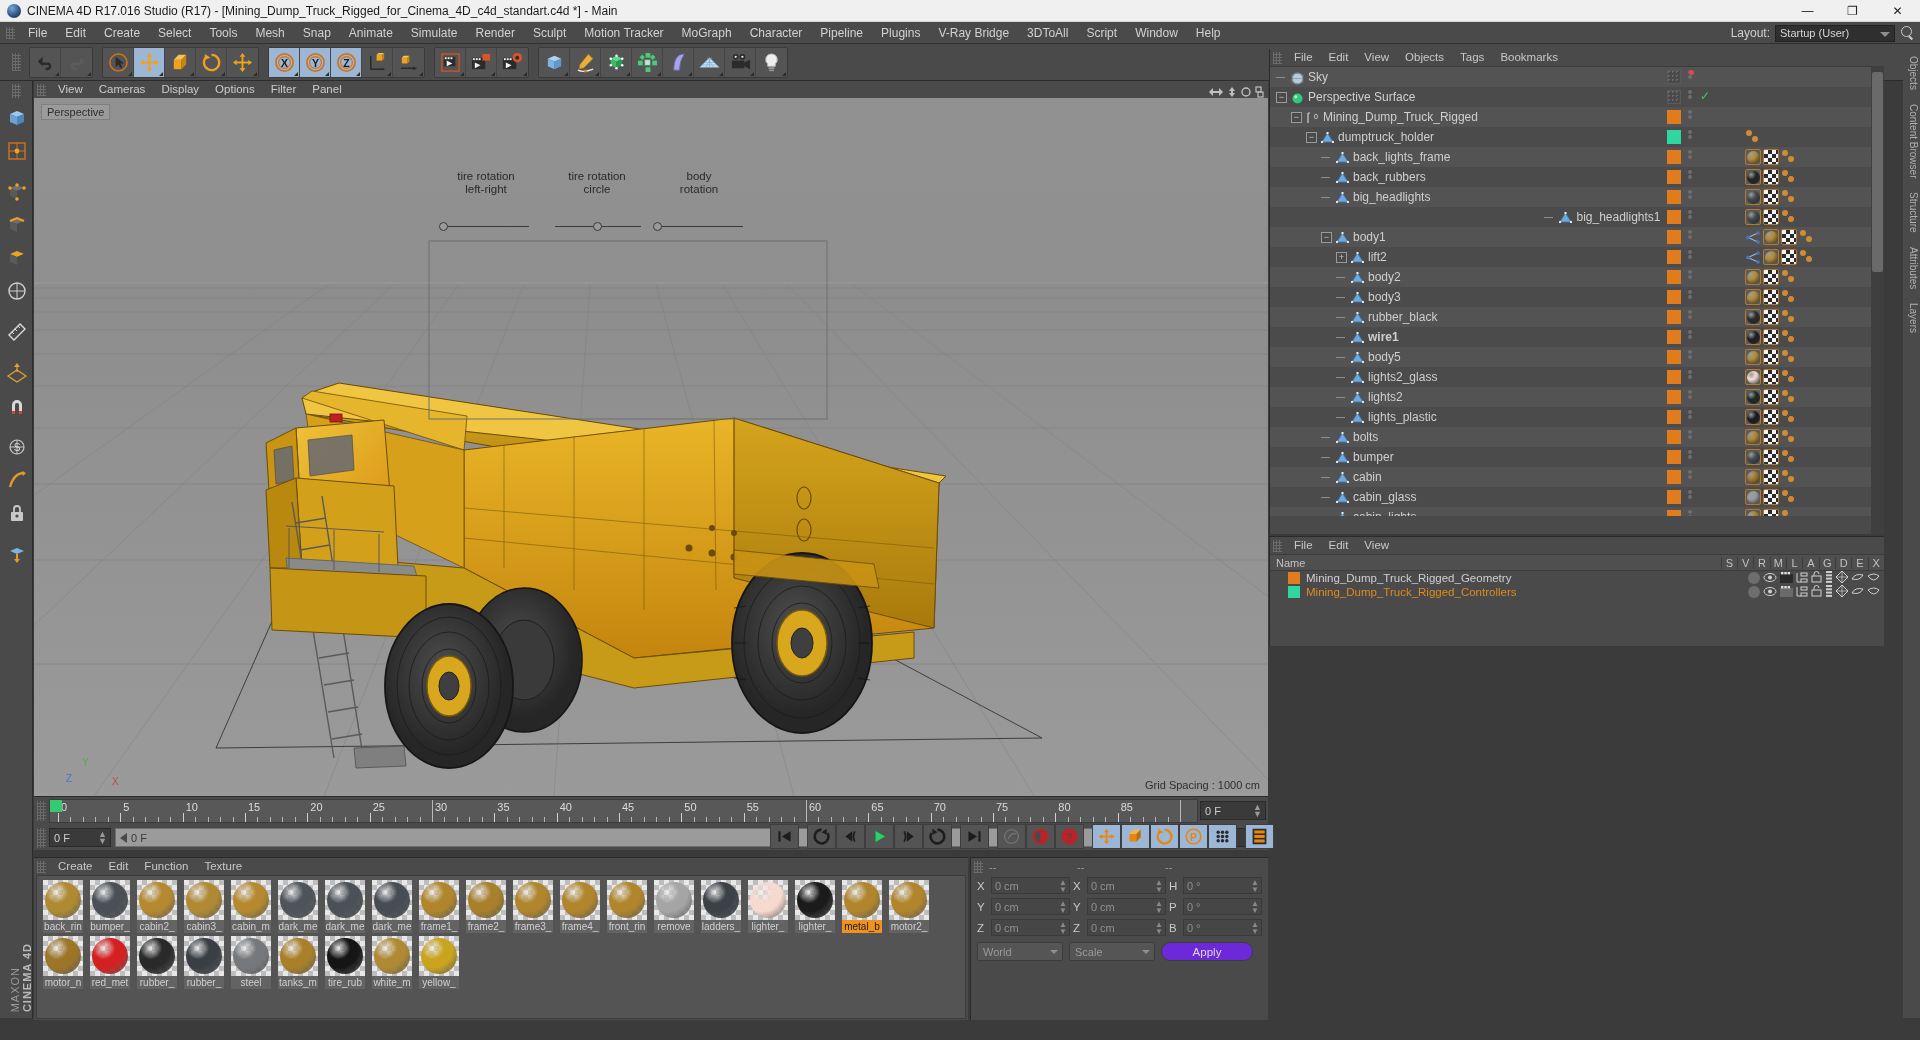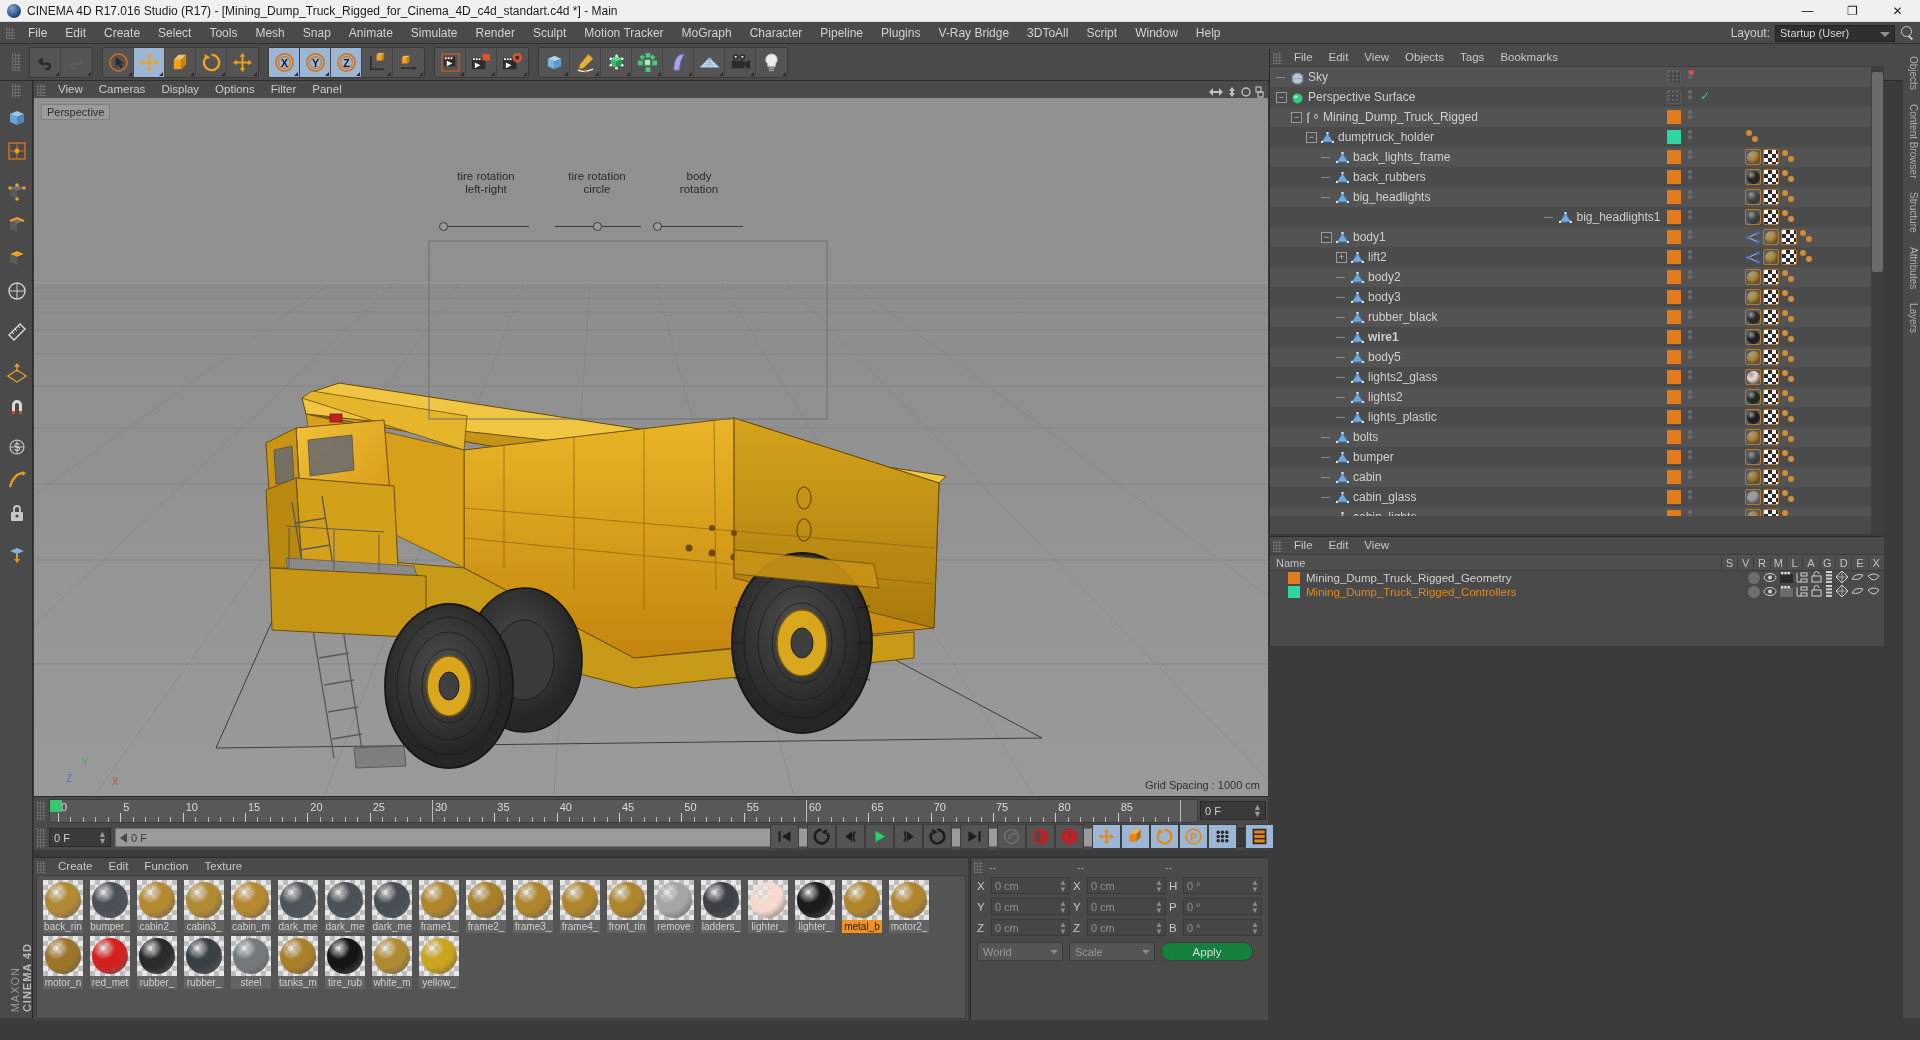--- a/index.html
+++ b/index.html
@@ -130,21 +130,21 @@
   .coords { position: absolute; left: 970px; top: 857px; width: 298px; height: 163px; background: #4a4a4a; border-top: 1px solid #2b2b2b; border-left: 1px solid #2b2b2b; }
   .coords .hdr { height: 17px; display: flex; align-items: center; gap: 0; padding-left: 3px; font-size: 11px; color: #9a9a9a; }
   .coords .hdr .seg { width: 88px; }
   .coord-row { display: flex; align-items: center; height: 21px; padding: 0 6px; gap: 3px; }
   .coord-row .ax { width: 11px; font-size: 11.5px; color: #c9c9c9; }
   .cfield { width: 80px; height: 17px; background: #464646; border: 1px solid #3a3a3a; font-size: 11px; color: #909090; display: flex; align-items: center; padding: 0 3px; position: relative; }
   .cfield .sp { position: absolute; right: 2px; top: 1px; font-size: 8px; color: #8a8a8a; line-height: 7px; }
   .coord-bottom { display: flex; align-items: center; gap: 6px; padding: 4px 6px 0 6px; }
   .csel { width: 86px; height: 19px; background: #555; border: 1px solid #3c3c3c; border-radius: 2px; font-size: 11px; color: #9a9a9a; display:flex; align-items:center; padding: 0 5px; position: relative; }
   .csel .arw { position: absolute; right: 4px; top: 7px; width: 0;height:0;border-left:4px solid transparent;border-right:4px solid transparent;border-top:4px solid #8e8e8e;}
-  .applybtn { width: 92px; height: 19px; background: #15803d; border: 1px solid #3c3c3c; border-radius: 9px; font-size: 11.5px; color: #dcdcdc; display: flex; align-items: center; justify-content: center; }
+  .applybtn { width: 92px; height: 19px; background: #6d28d9; border: 1px solid #3c3c3c; border-radius: 9px; font-size: 11.5px; color: #dcdcdc; display: flex; align-items: center; justify-content: center; }
 
   
   .objmgr { position: absolute; left: 1269px; top: 49px; width: 615px; height: 485px; background: #4a4a4a; border-left: 1px solid #2b2b2b; }
   .om-menu { height: 17px; display: flex; align-items: center; padding-left: 3px; }
   .om-menu .mi { padding: 0 8px; font-size: 11.5px; line-height: 17px; }
   .om-body { position: relative; height: 450px; background: #4f4f4f; overflow: hidden; border-top: 1px solid #3c3c3c; }
   .om-row { height: 20px; display: flex; align-items: center; position: relative; font-size: 12px; }
   .om-row:nth-child(odd) { background: #535353; }
   .om-row:nth-child(even) { background: #4b4b4b; }
   .om-name { color: #cfcfcf; white-space: nowrap; }

